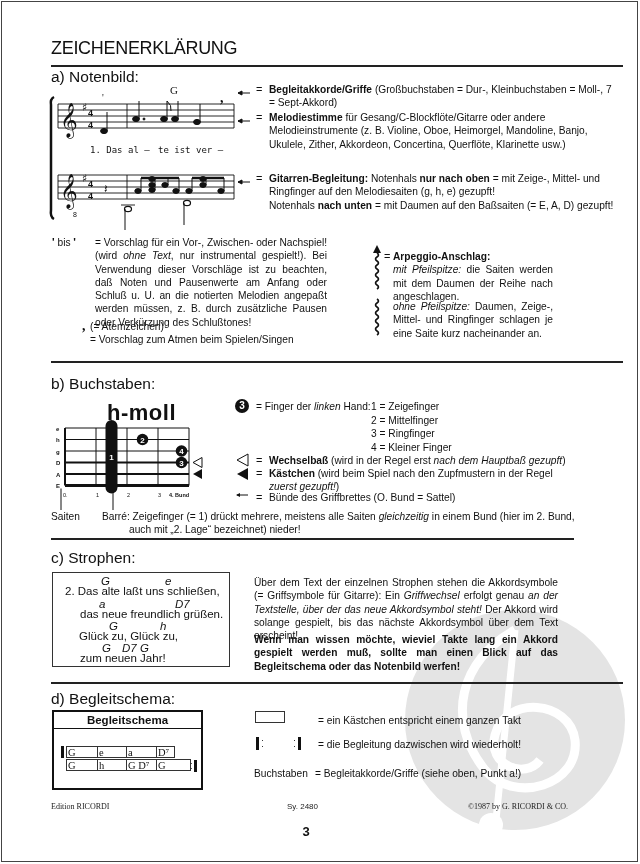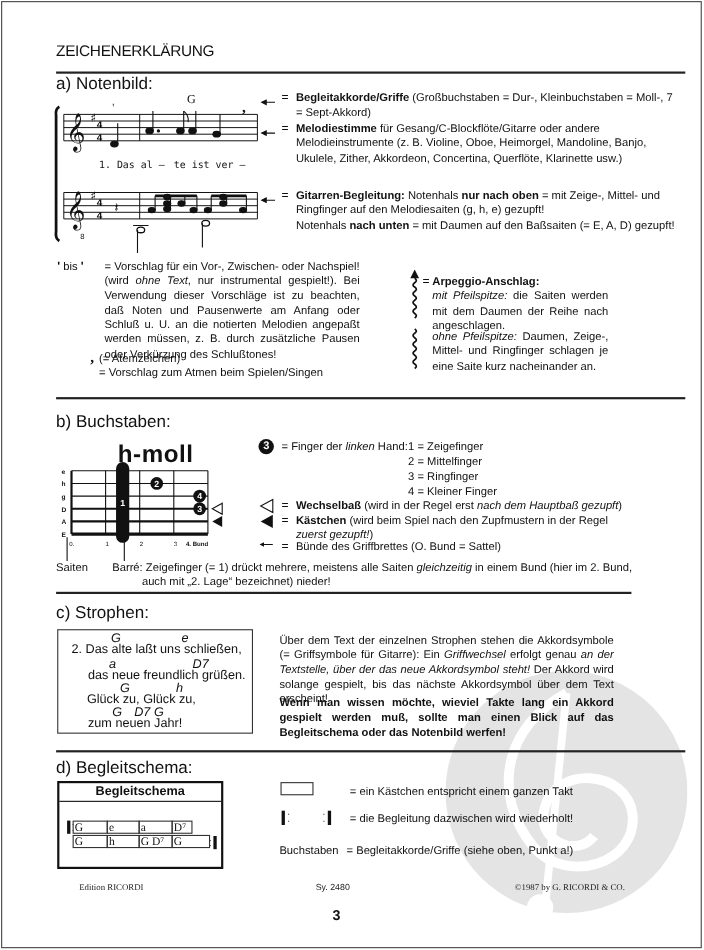--- a/index.html
+++ b/index.html
@@ -1,20 +1,20 @@
 <!DOCTYPE html>
 <html><head>
 <meta charset="utf-8">
 <style>
   * { box-sizing: border-box; margin: 0; padding: 0; }
   html, body { width: 640px; height: 864px; background: #ffffff; overflow: hidden; }
   body { font-family: "Liberation Sans", sans-serif; color: #111; position: relative; }
   .page-border { position: absolute; left: 1px; top: 1px; width: 637px; height: 861px; border: 1px solid #444; }
   .abs { position: absolute; }
-  .title { left: 51px; top: 38px; font-size: 14px; letter-spacing: -0.3px; color: #111; }
+  .title { left: 51px; top: 38px; font-size: 18px; letter-spacing: -0.3px; color: #111; }
   .rule { position: absolute; height: 2px; background: #222; }
   .sec-head { font-size: 15.5px; color: #111; }
   .txt { font-size: 10.2px; line-height: 13.3px; color: #111; }
   .txt b { font-weight: bold; }
   .txt i { font-style: italic; }
   .eq { font-size: 11px; }
   .justify { text-align: justify; }
   .watermark { position: absolute; left: 365px; top: 600px; width: 260px; height: 240px; pointer-events: none; }
   .strophe-box { position: absolute; left: 52px; top: 572px; width: 178px; height: 95px; border: 1px solid #333; }
   .strophe-line { position: absolute; font-size: 11.5px; white-space: nowrap; }
@@ -300,21 +300,21 @@
 <div class="abs" style="left:256px; top:737px; width:3px; height:13px; background:#111;"></div>
 <div class="abs" style="left:261px; top:737px; font-size:9px; line-height:6px;">·<br>·</div>
 <div class="abs" style="left:298px; top:737px; width:3px; height:13px; background:#111;"></div>
 <div class="abs" style="left:293px; top:737px; font-size:9px; line-height:6px;">·<br>·</div>
 
 <div class="abs txt" style="left:318px; top:714px;">= ein Kästchen entspricht einem ganzen Takt</div>
 <div class="abs txt" style="left:318px; top:738px;">= die Begleitung dazwischen wird wiederholt!</div>
 <div class="abs txt" style="left:254px; top:767px;">Buchstaben</div>
 <div class="abs txt" style="left:315px; top:767px;">= Begleitakkorde/Griffe (siehe oben, Punkt a!)</div>
 
-<div class="footer" style="left:51px;margin-left:21px;">Edition RICORDI</div>
+<div class="footer" style="left:51px;">Edition RICORDI</div>
 <div class="footer" style="left:287px; font-family:'Liberation Sans',sans-serif;">Sy. 2480</div>
 <div class="footer" style="left:468px;">©1987 by G. RICORDI &amp; CO.</div>
 <div class="page-num" style="left:296px;">3</div>
 
 <div class="bs-cell" style="left: 66px; top: 746px; width: 32px; position: absolute;">G</div>
 <div class="bs-cell" style="left: 97px; top: 746px; width: 30px; position: absolute;">e</div>
 <div class="bs-cell" style="left: 126px; top: 746px; width: 31px; position: absolute;">a</div>
 <div class="bs-cell" style="left: 156px; top: 746px; width: 19px; position: absolute;">D⁷</div>
 <div class="bs-cell" style="left: 66px; top: 759px; width: 32px; position: absolute;">G</div>
 <div class="bs-cell" style="left: 97px; top: 759px; width: 30px; position: absolute;">h</div>

